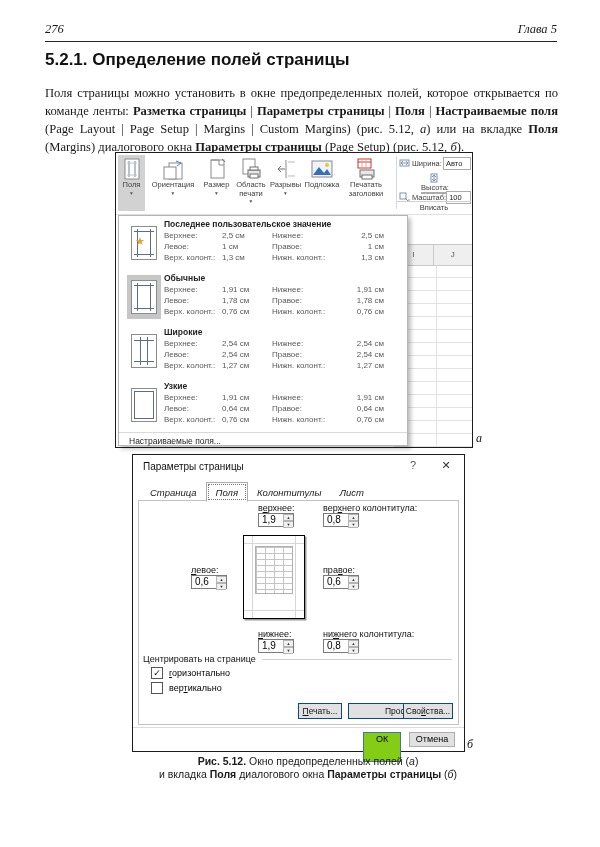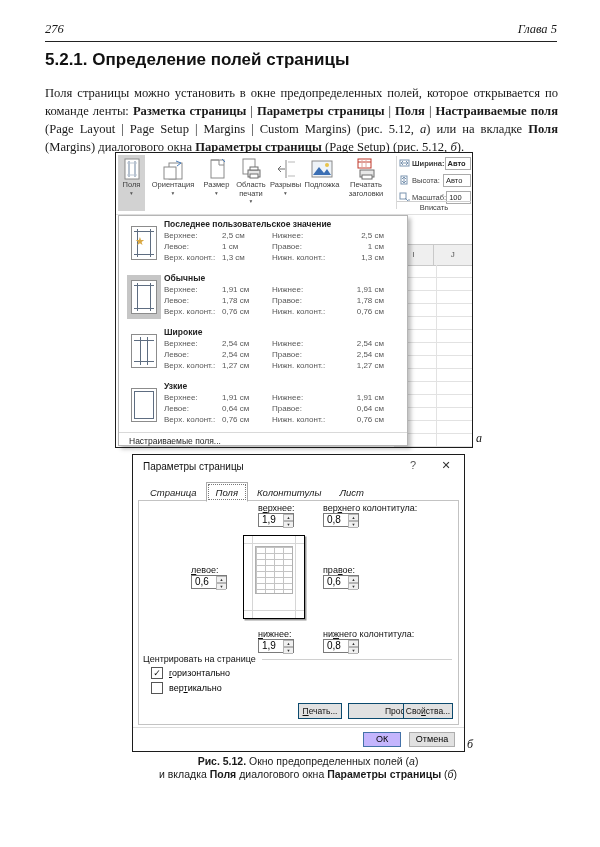--- a/index.html
+++ b/index.html
@@ -116,21 +116,21 @@
   .cgroup-label{font-size:9px;color:#111;white-space:nowrap;margin-right:6px;}
   .cgroup-line{flex:1;height:1px;background:#d0d0d0;}
   .chkrow{position:absolute;left:18px;display:flex;align-items:center;}
   .chkbox{width:10px;height:10px;border:1px solid #555;background:#fff;font-size:9px;
     line-height:10px;text-align:center;color:#111;margin-right:6px;}
   .chkbox.on{color:#111;}
 
   .dbtn{position:absolute;height:16px;background:#e1e1e1;border:1px solid #0c4a6e;
     font-size:8.5px;text-align:center;line-height:14px;box-sizing:border-box;color:#111;}
   .dlg-sep{position:absolute;left:0;right:0;top:272px;height:1px;background:#dcdcdc;}
-  .okbtn{position:absolute;left:230px;top:277px;width:38px;height:15px;background:#c4b5fd;
+  .okbtn{position:absolute;left:230px;top:277px;width:38px;height:30px;background:#84cc16;
     border:1.5px solid #4472a8;font-size:9px;text-align:center;line-height:12px;
     box-sizing:border-box;}
   .cancelbtn{position:absolute;left:276px;top:277px;width:46px;height:15px;background:#e1e1e1;
     border:1px solid #adadad;font-size:9px;text-align:center;line-height:13px;box-sizing:border-box;}
 
   
   .caption{position:absolute;left:16px;right:0;top:755px;text-align:center;
     font-family:"Liberation Sans",sans-serif;font-size:10.5px;line-height:13px;color:#1a1a1a;}
 
   svg{display:block}
@@ -237,31 +237,31 @@
               <rect x="6" y="12" width="14" height="7" fill="#e8e8e8" stroke="#6e6e6e"></rect>
               <rect x="8" y="17" width="10" height="4" fill="#fff" stroke="#6e6e6e"></rect>
             </svg>
         </span>
         <span>Печатать заголовки</span>
       </div>
 
       <div class="rsep"></div>
 
       <div class="sgroup">
-        <div class="srow" style="top:3px;font-weight:bold;">
+        <div class="srow" style="top:3px;">
           <span class="sic">
             <svg width="11" height="10" viewBox="0 0 11 10">
                 <rect x="1" y="2" width="9" height="6" fill="#fff" stroke="#7a94b0"></rect>
                 <path d="M2 5 h7 m-7 0 l2 -2 m-2 2 l2 2 m5 -2 l-2 -2 m2 2 l-2 2" stroke="#7a94b0" fill="none"></path>
               </svg>
           </span>
           <span class="slabel">Ширина:</span>
           <span class="sbox">Авто</span>
         </div>
-        <div class="srow" style="top:20px;">
+        <div class="srow" style="top:20px;flex-direction:column;">
           <span class="sic">
             <svg width="11" height="10" viewBox="0 0 11 10">
                 <rect x="2" y="1" width="6" height="8" fill="#fff" stroke="#7a94b0"></rect>
                 <path d="M5 2 v6 m0 -6 l-2 2 m2 -2 l2 2 m-2 4 l-2 -2 m2 2 l2 -2" stroke="#7a94b0" fill="none"></path>
               </svg>
           </span>
           <span class="slabel">Высота:</span>
           <span class="sbox">Авто</span>
         </div>
         <div class="srow" style="top:37px;">

